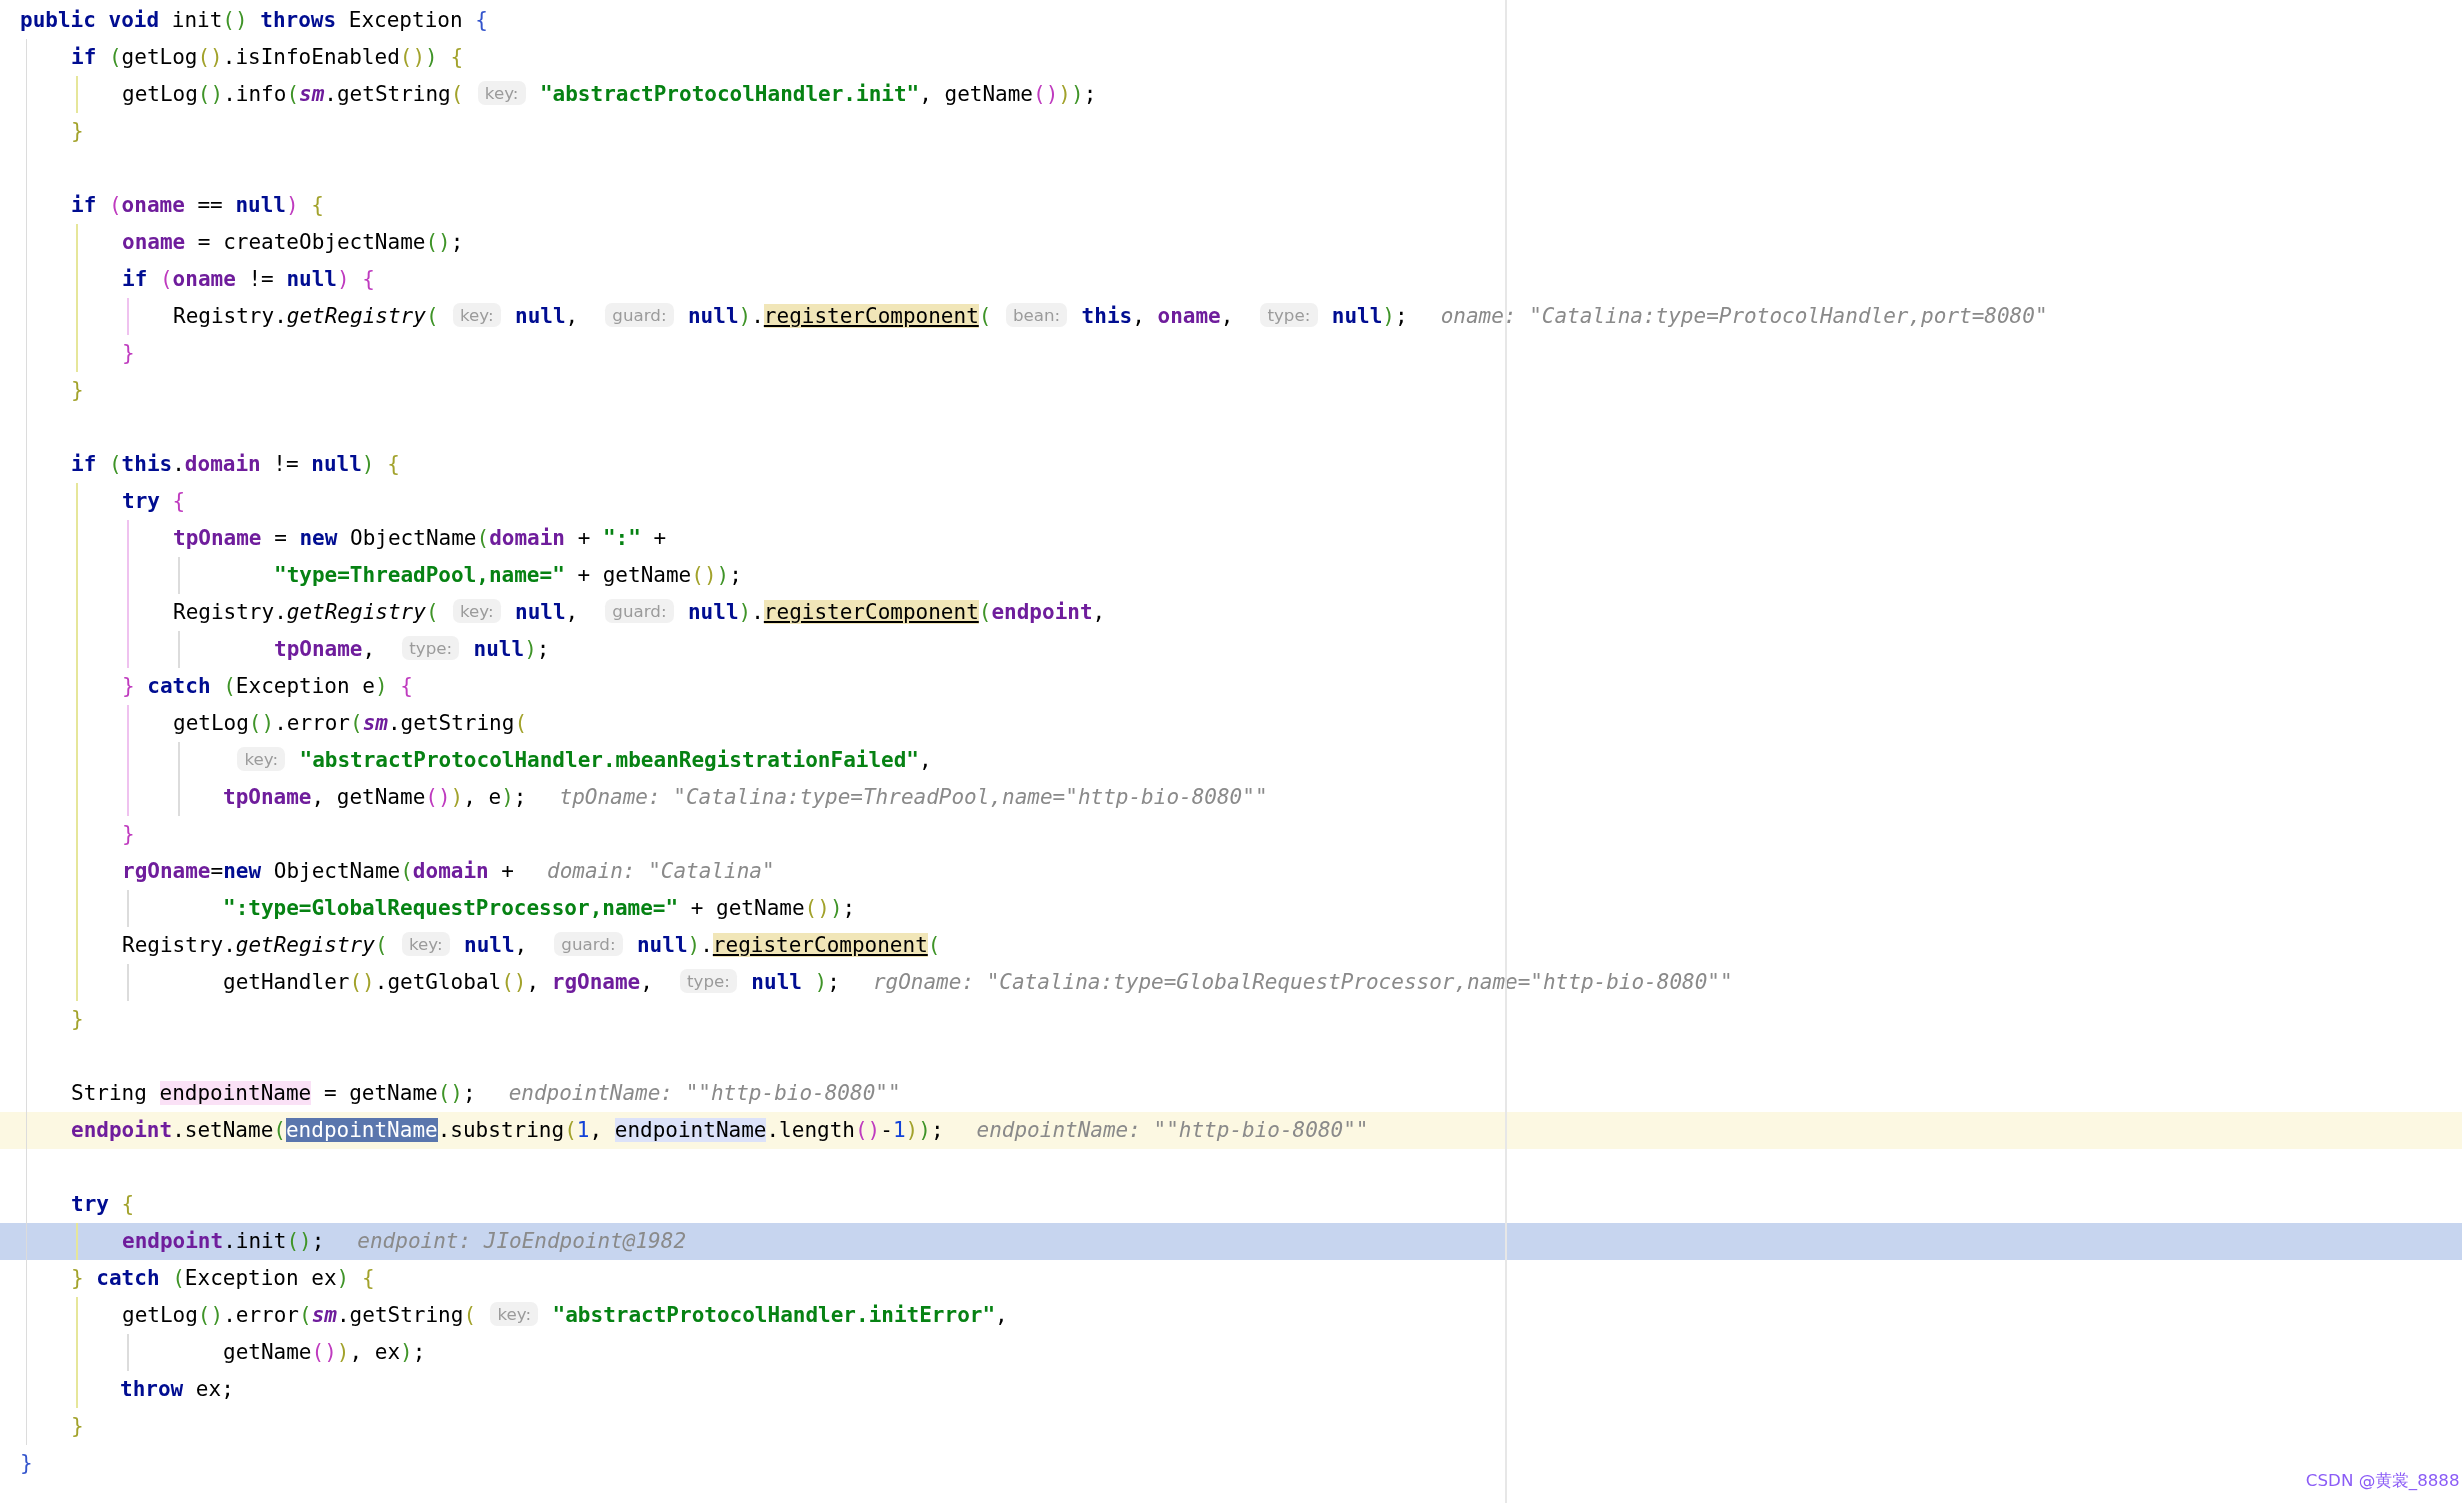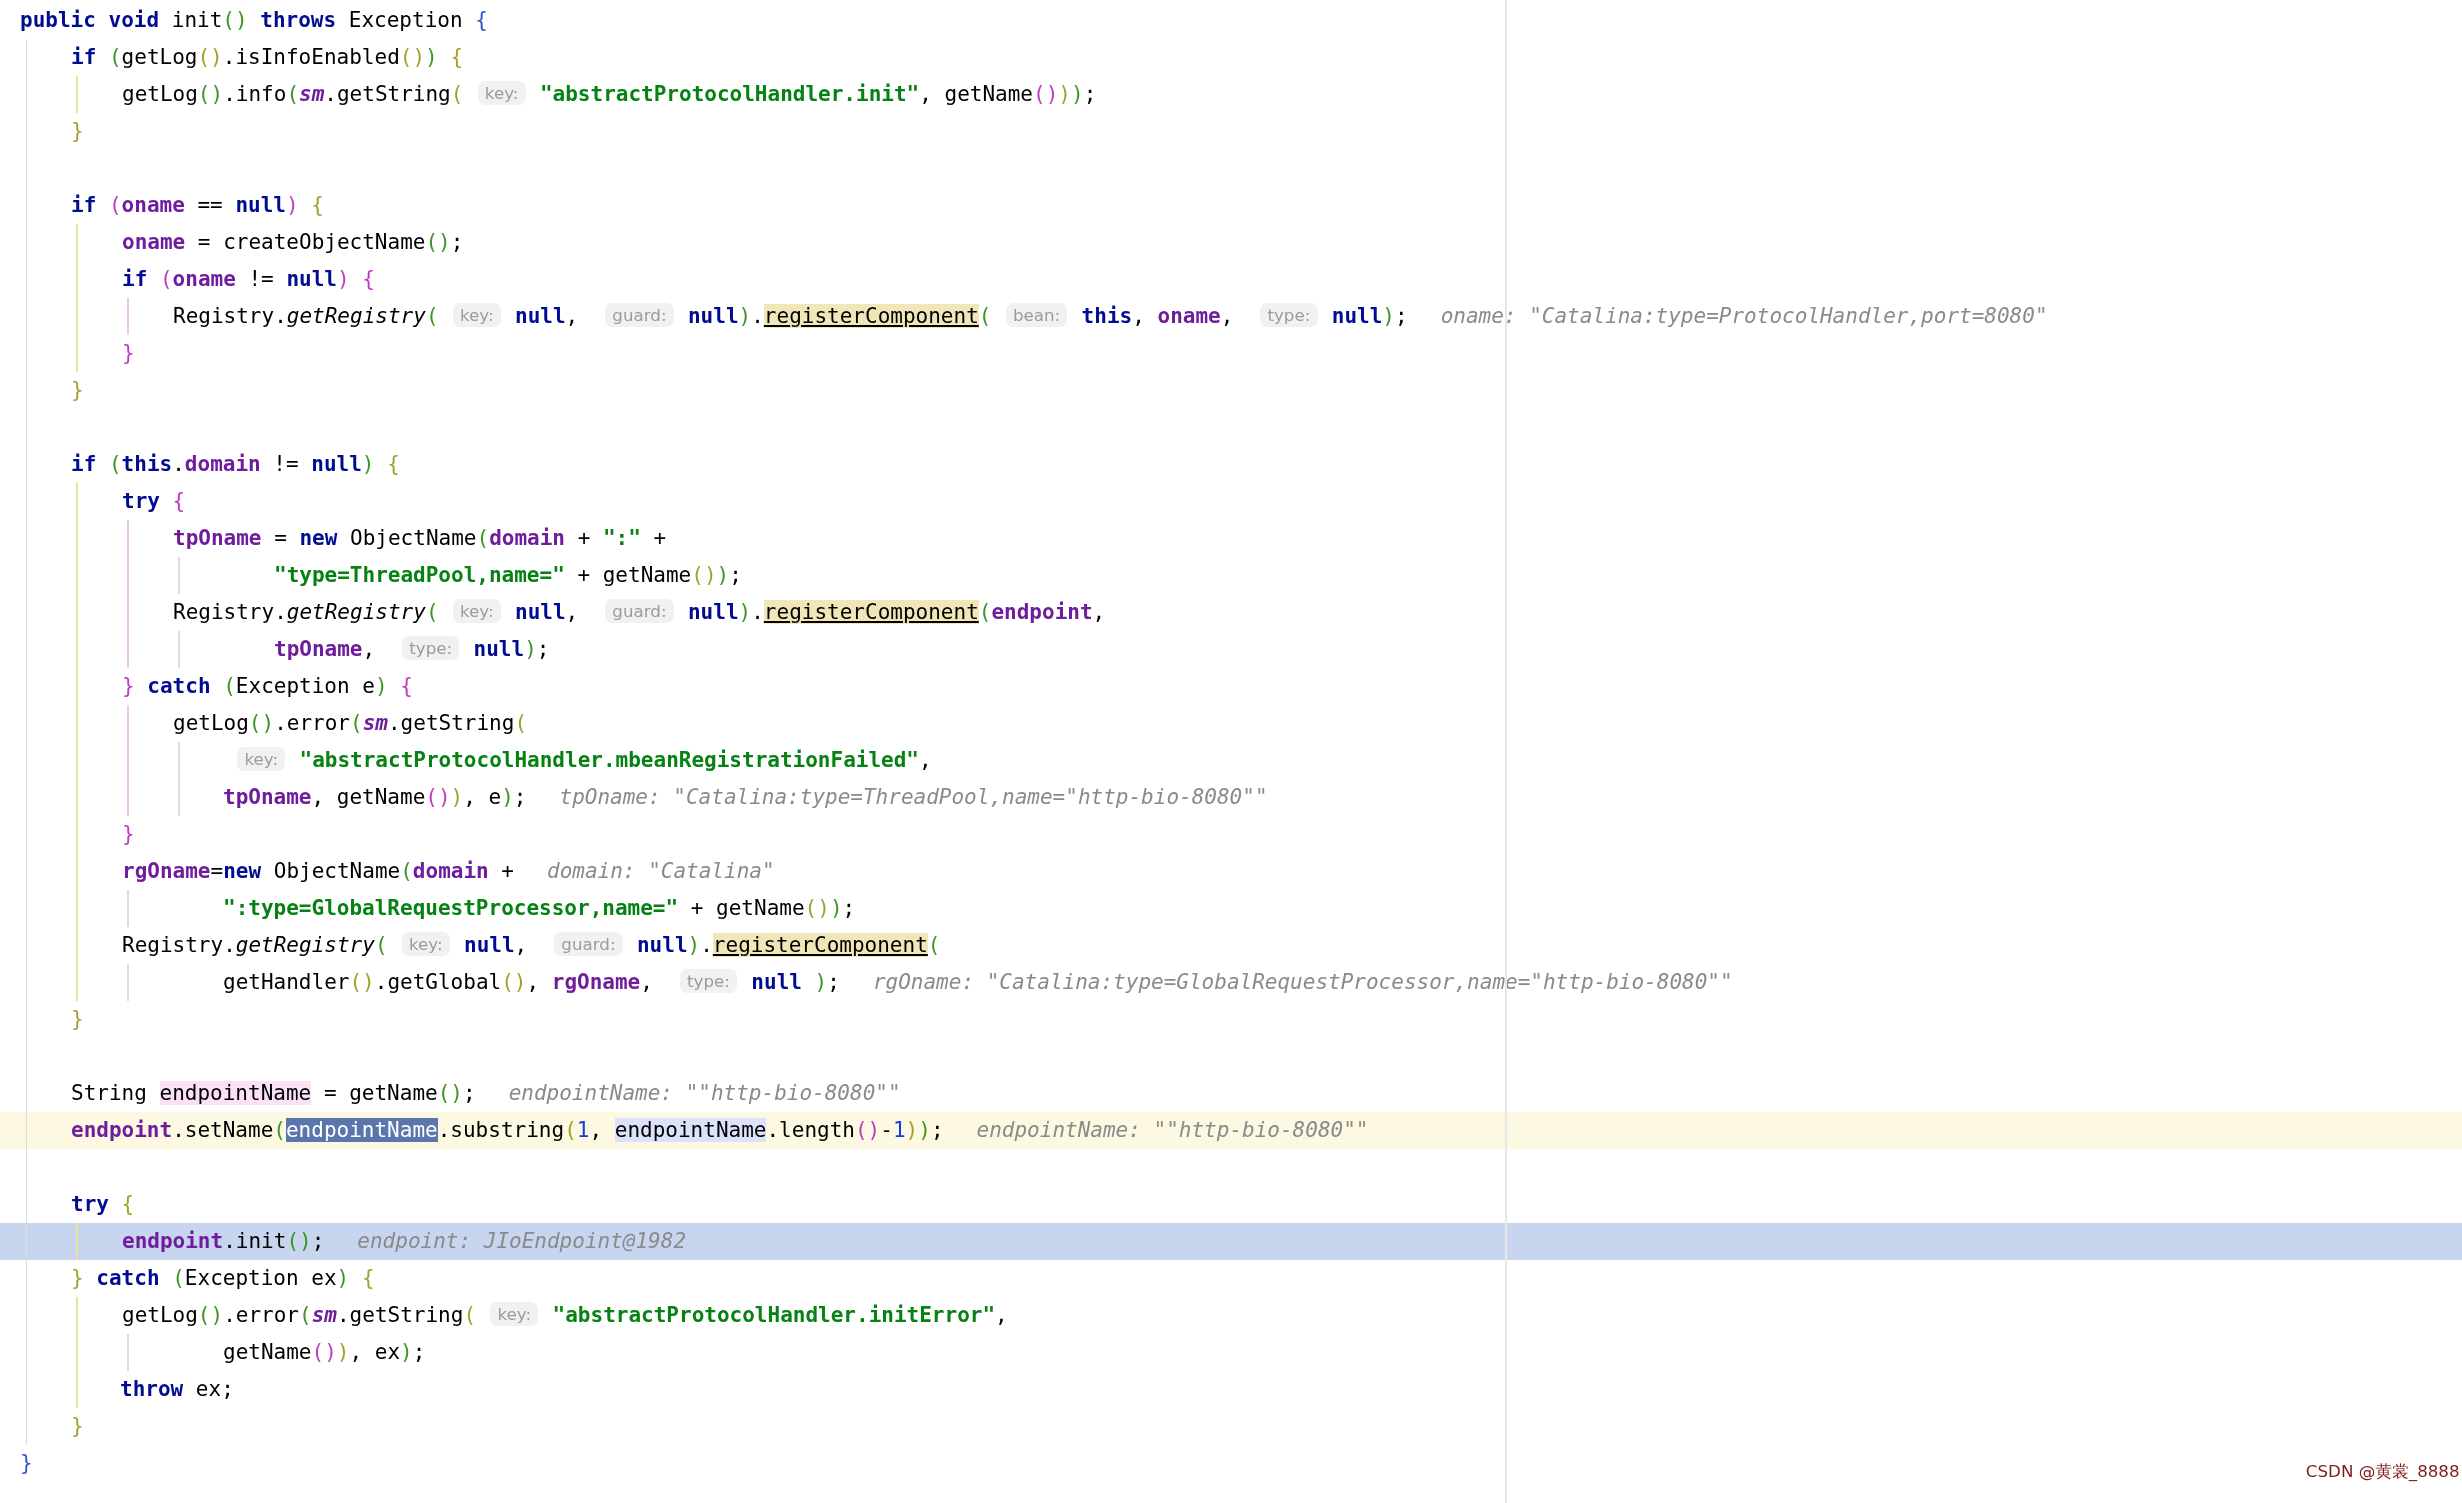--- a/index.html
+++ b/index.html
@@ -38,22 +38,22 @@
   .t-hlp{color:#000;background:#fae1f6;}
   .t-hlv{color:#000;background:#dce2f9;}
   .t-sel{color:#ffffff;background:#5a76ad;}
   .chip{
     display:inline-block;font-family:"DejaVu Sans",sans-serif;
     font-size:16.7px;line-height:24px;color:#9b9b9b;background:#f1f1f1;
     border-radius:7.2px;padding:0 7.2px;margin:0 1.6px;vertical-align:1.6px;
   }
   .hint{color:#8a8a8a;font-style:italic;margin-left:33px;}
   .watermark{
-    position:absolute;right:2.4px;bottom:20px;
-    font-family:"DejaVu Sans",sans-serif;font-size:16.7px;color:#7f1d1d;
+    position:absolute;right:2.4px;bottom:11px;
+    font-family:"DejaVu Sans",sans-serif;font-size:16.7px;color:#8b5cf6;
   }
 </style>
 </head>
 <body>
 
 <div class="editor">
   <div class="code" id="code">
       <div class="line"><span class="lc" style="padding-left: 20px;"><span class="t-k">public</span><span class="t-p"> </span><span class="t-k">void</span><span class="t-p"> init</span><span class="t-g">()</span><span class="t-p"> </span><span class="t-k">throws</span><span class="t-p"> Exception </span><span class="t-bb">{</span></span></div>
       <div class="line"><span class="gd gd-g" style="left: 25.5px;"></span><span class="lc" style="padding-left: 71px;"><span class="t-k">if</span><span class="t-p"> </span><span class="t-g">(</span><span class="t-p">getLog</span><span class="t-o">()</span><span class="t-p">.isInfoEnabled</span><span class="t-o">()</span><span class="t-g">)</span><span class="t-p"> </span><span class="t-o">{</span></span></div>
       <div class="line"><span class="gd gd-g" style="left: 25.5px;"></span><span class="gd gd-y" style="left: 76px;"></span><span class="lc" style="padding-left: 122px;"><span class="t-p">getLog</span><span class="t-g">()</span><span class="t-p">.info</span><span class="t-g">(</span><span class="t-fi">sm</span><span class="t-p">.getString</span><span class="t-o">(</span><span class="t-p"> </span><span class="chip">key:</span><span class="t-p"> </span><span class="t-s">"abstractProtocolHandler.init"</span><span class="t-p">, getName</span><span class="t-mg">()</span><span class="t-o">)</span><span class="t-g">)</span><span class="t-p">;</span></span></div>

